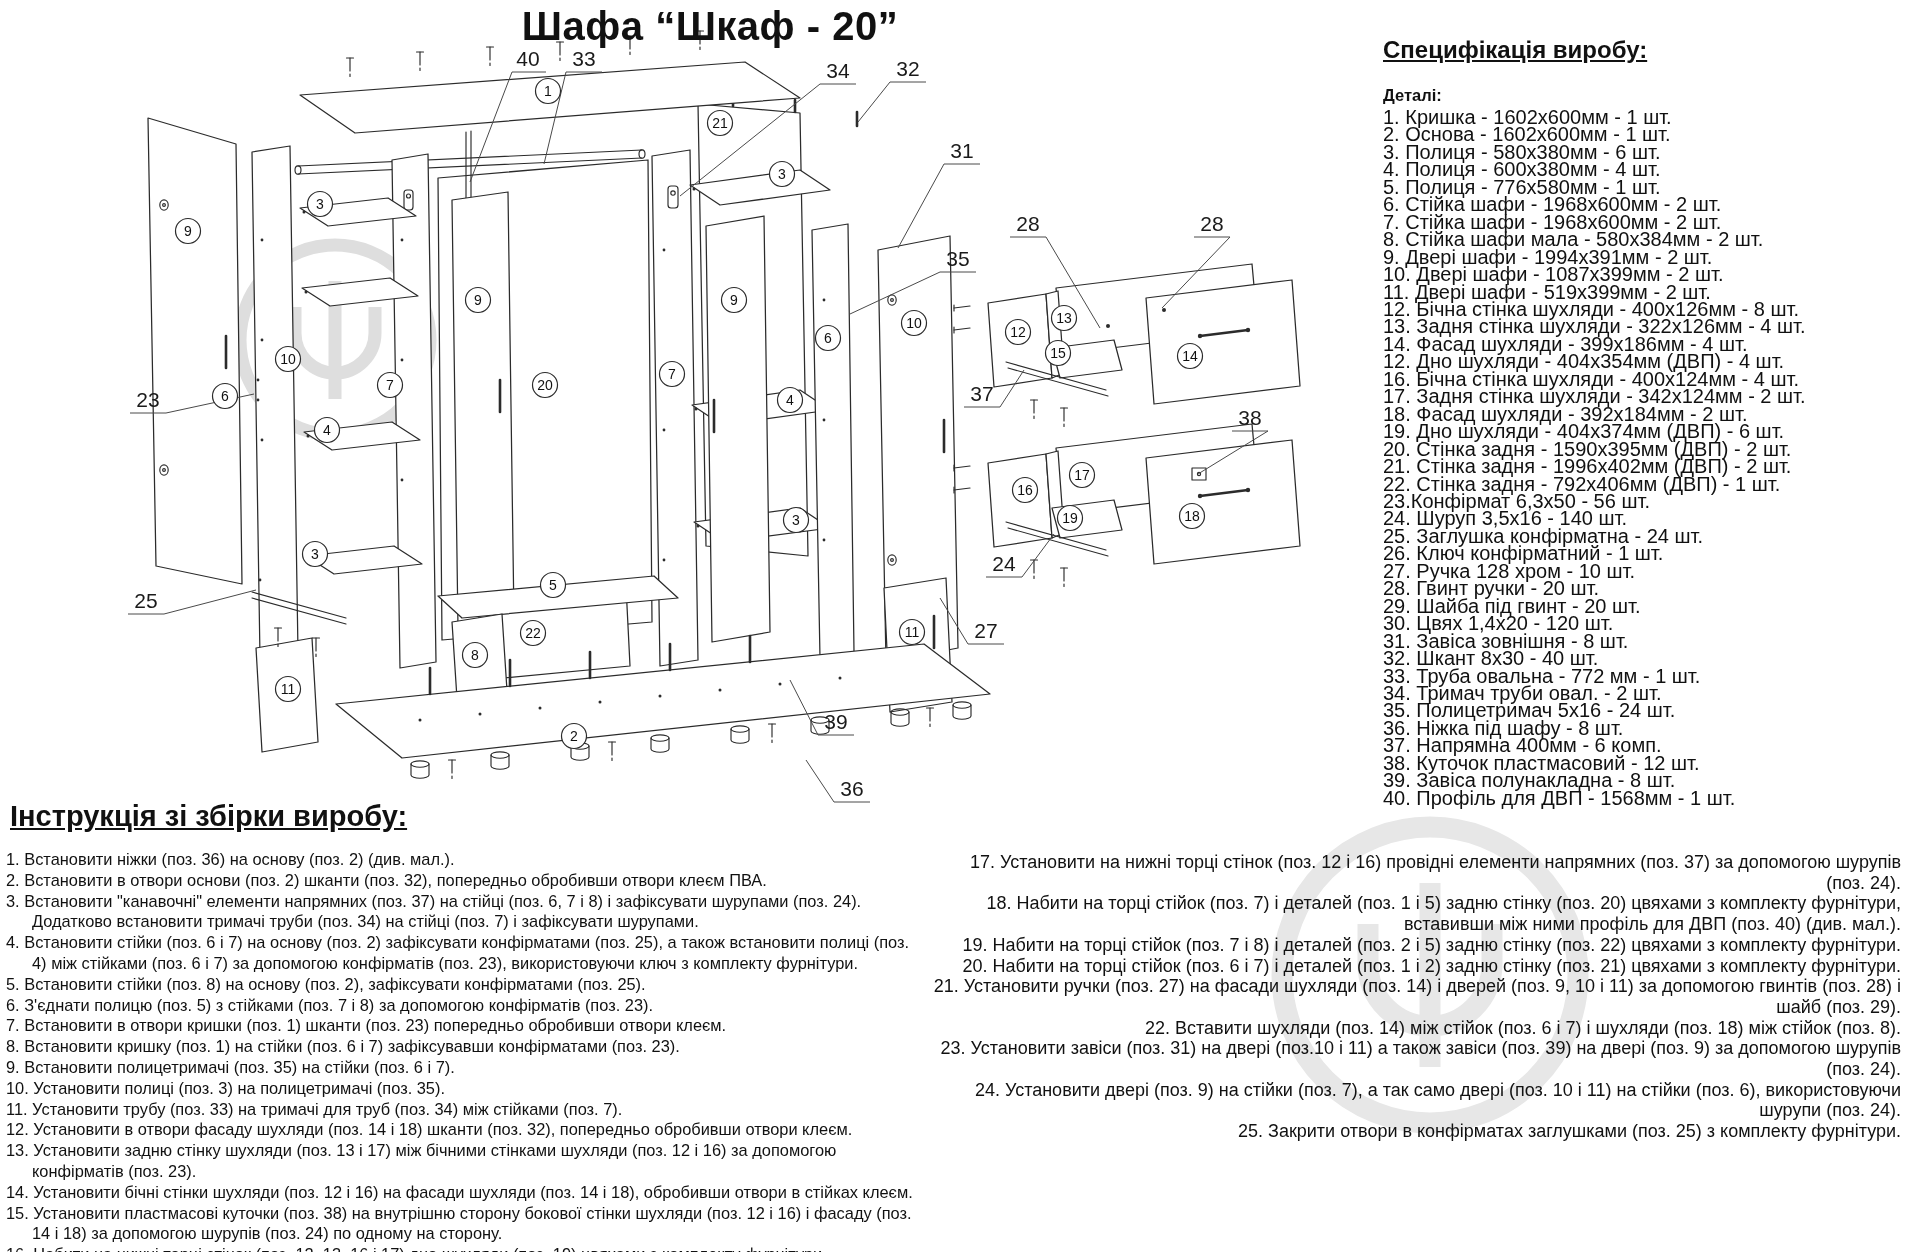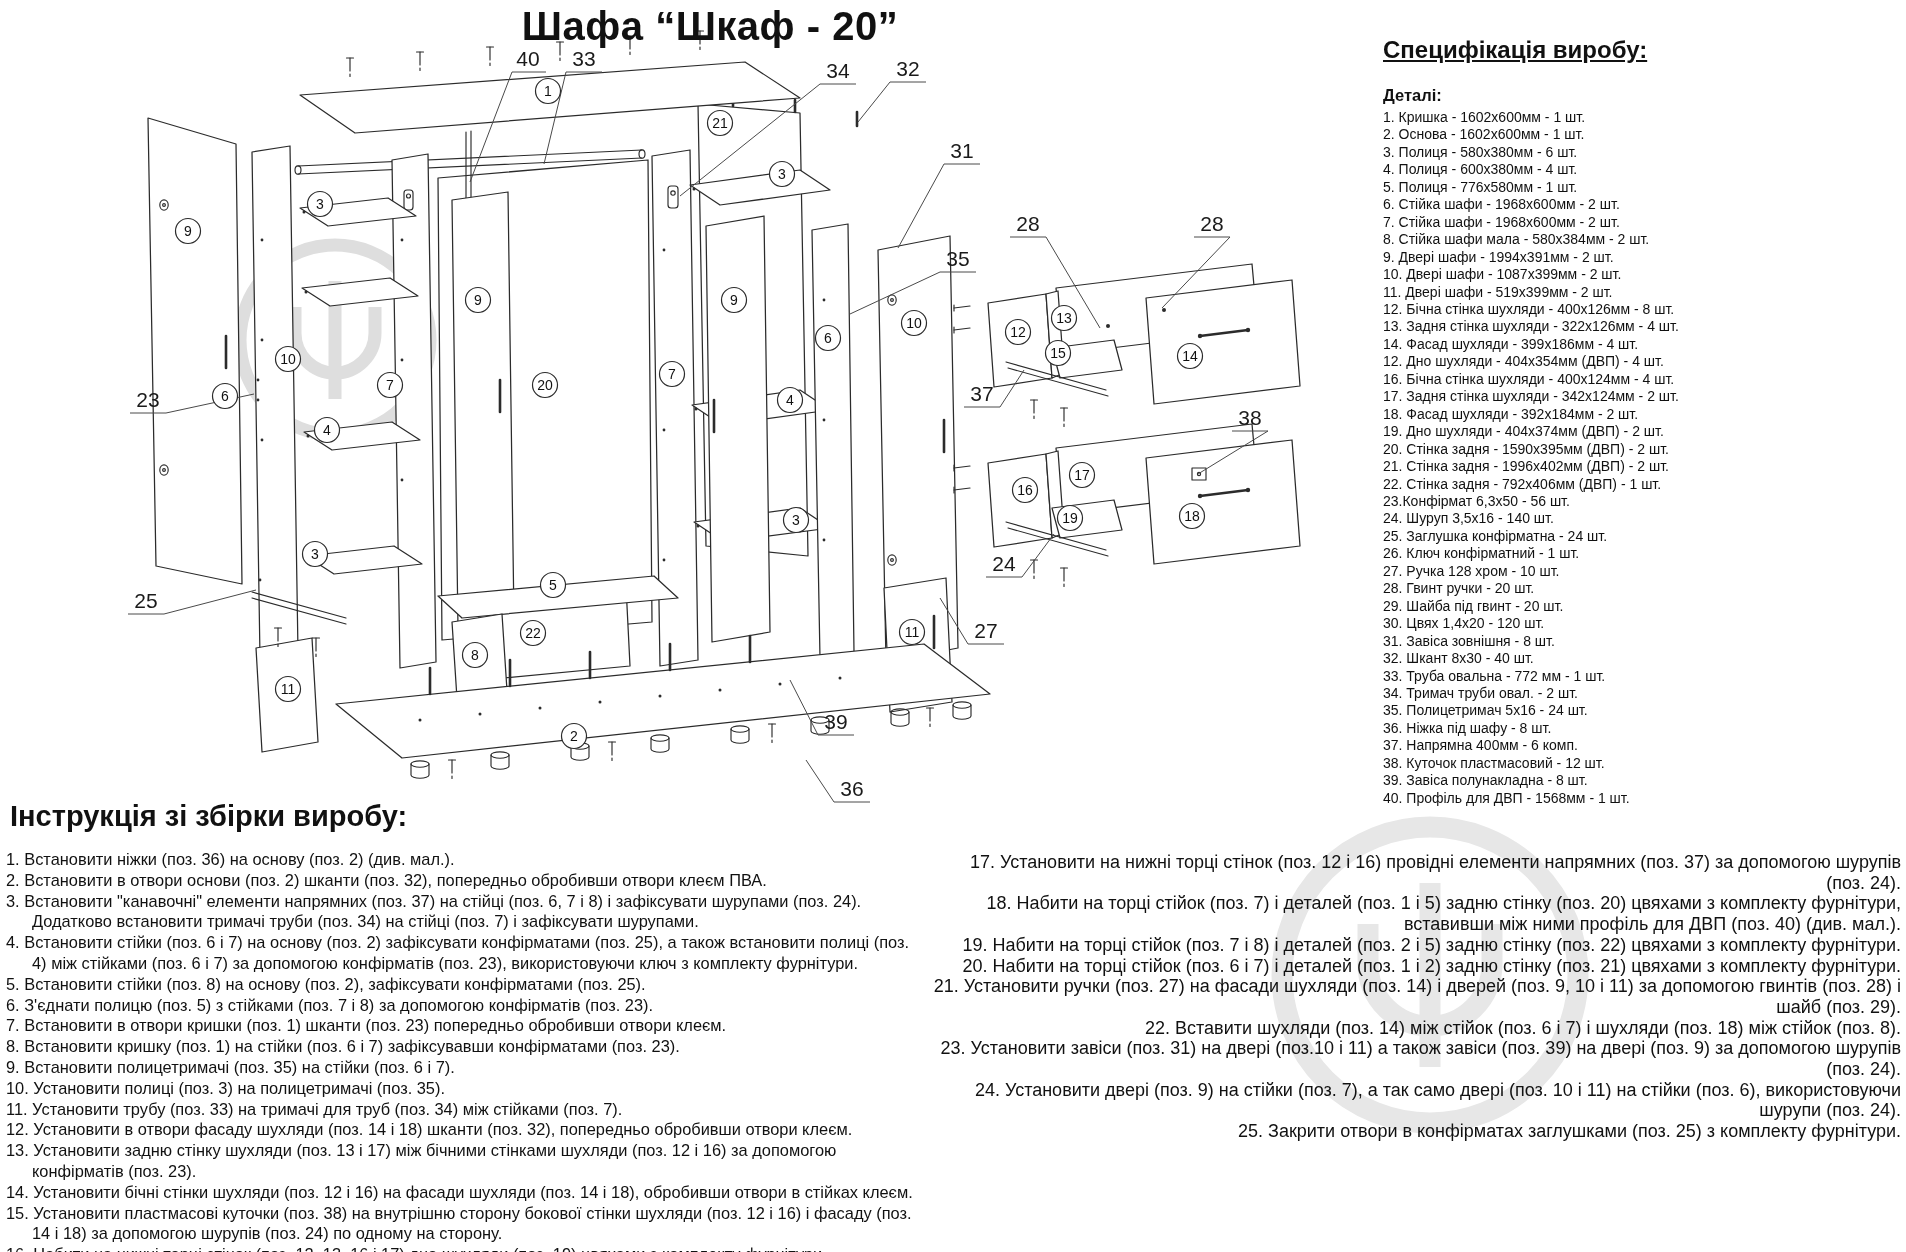--- a/index.html
+++ b/index.html
@@ -4,23 +4,23 @@
 <style>
   html,body{margin:0;padding:0;background:#fff;}
   .page{position:relative;width:1906px;height:1252px;background:#ffffff;
         font-family:"Liberation Sans",sans-serif;color:#111;overflow:hidden;}
   .abs{position:absolute;}
   .title{left:400px;top:4px;width:620px;text-align:center;
          font-size:40px;font-weight:700;letter-spacing:.5px;}
   .spec{left:1383px;top:36px;width:520px;}
   .spec-h{font-size:24px;font-weight:700;text-decoration:underline;margin:0 0 22px 0;}
   .sub-h{font-size:16.5px;font-weight:700;margin:0 0 4px 0;}
-  .spec-list{font-size:14px;line-height:17.45px;white-space:nowrap;}
+  .spec-list{font-size:20px;line-height:17.45px;white-space:nowrap;}
   .hw-gap{margin-top:15px;}
-  .instr-h{left:10px;top:800px;font-size:29px;font-weight:700;}
+  .instr-h{left:10px;top:800px;font-size:29px;font-weight:700;text-decoration:underline;}
   .instr-left{left:6px;top:849px;width:922px;font-size:16.4px;line-height:20.8px;}
   .instr-left .li{padding-left:26px;text-indent:-26px;}
   .instr-right{left:933px;top:852px;width:968px;font-size:18px;line-height:20.7px;text-align:right;}
   .instr-right .li{padding-left:44px;text-indent:-44px;}
   svg text{font-family:"Liberation Sans",sans-serif;}
   .ln{fill:none;stroke:#2b2b2b;stroke-width:1.15;stroke-linecap:round;stroke-linejoin:round;}
   .pnl{fill:#ffffff;stroke:#2b2b2b;stroke-width:1.25;stroke-linejoin:round;}
   .thk{stroke-width:2.6;}
   .ldr{fill:none;stroke:#4a4a4a;stroke-width:1;}
   .co{font-size:21px;fill:#1a1a1a;text-anchor:middle;}
@@ -477,21 +477,21 @@
         <div class="li">9. Двері шафи - 1994х391мм - 2 шт.</div>
         <div class="li">10. Двері шафи - 1087х399мм - 2 шт.</div>
         <div class="li">11. Двері шафи - 519х399мм - 2 шт.</div>
         <div class="li">12. Бічна стінка шухляди - 400х126мм - 8 шт.</div>
         <div class="li">13. Задня стінка шухляди - 322х126мм - 4 шт.</div>
         <div class="li">14. Фасад шухляди - 399х186мм - 4 шт.</div>
         <div class="li">12. Дно шухляди - 404х354мм (ДВП) - 4 шт.</div>
         <div class="li">16. Бічна стінка шухляди - 400х124мм - 4 шт.</div>
         <div class="li">17. Задня стінка шухляди - 342х124мм - 2 шт.</div>
         <div class="li">18. Фасад шухляди - 392х184мм - 2 шт.</div>
-        <div class="li">19. Дно шухляди - 404х374мм (ДВП) - 2 шт.</div>
+        <div class="li">19. Дно шухляди - 404х374мм (ДВП) - 6 шт.</div>
         <div class="li">20. Стінка задня - 1590х395мм (ДВП) - 2 шт.</div>
         <div class="li">21. Стінка задня - 1996х402мм (ДВП) - 2 шт.</div>
         <div class="li">22. Стінка задня - 792х406мм (ДВП) - 1 шт.</div>
       </div>
     <div class="spec-list">
         <div class="li">23.Конфірмат 6,3х50 - 56 шт.</div>
         <div class="li">24. Шуруп 3,5х16 - 140 шт.</div>
         <div class="li">25. Заглушка конфірматна - 24 шт.</div>
         <div class="li">26. Ключ конфірматний - 1 шт.</div>
         <div class="li">27. Ручка 128 хром - 10 шт.</div>

